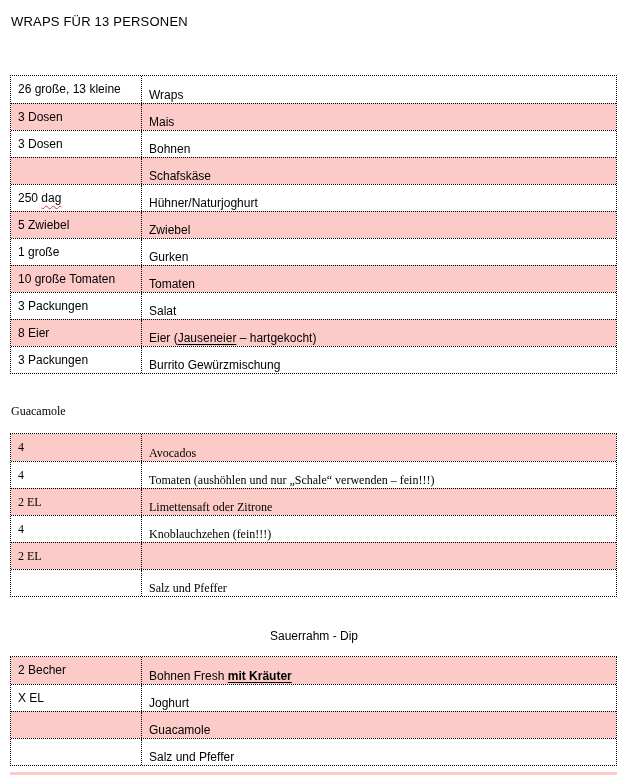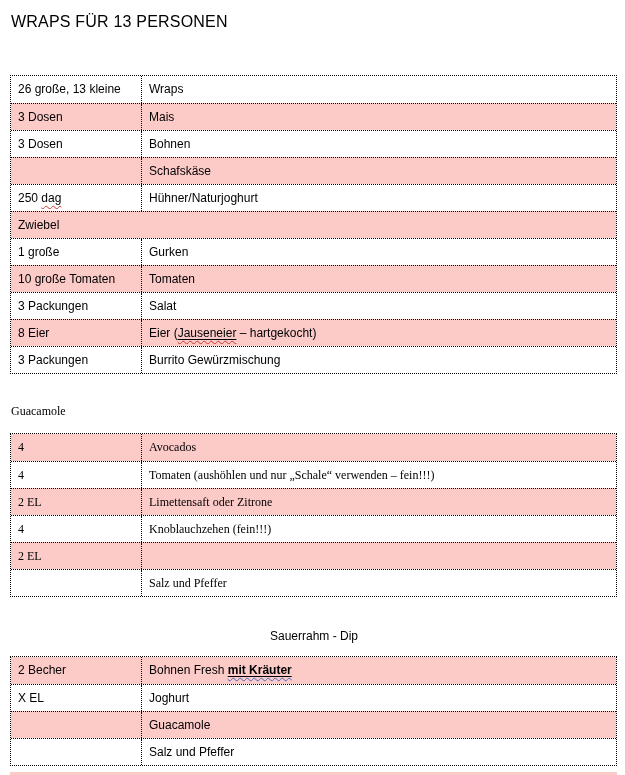--- a/index.html
+++ b/index.html
@@ -11,21 +11,21 @@
   html,body{background:#ffffff;}
   body{
     font-family:"Liberation Sans","DejaVu Sans",sans-serif;
     color:#000;
     width:625px;height:775px;
     position:relative;overflow:hidden;
   }
   .page{position:absolute;inset:0;background:#fff;}
   .doc-title{
     position:absolute;left:11px;top:14px;
-    font-size:16px;line-height:15px;letter-spacing:.2px;
+    font-size:13px;line-height:15px;letter-spacing:.2px;
     white-space:pre;
   }
   .section{position:absolute;left:10px;width:607px;}
   .section-0{top:75px;}
   .section-1{top:404px;font-family:Liberation Serif, serif;}
   .section-2{top:629px;}
   .section-heading{
     font-size:12px;line-height:14px;
     padding-left:1px;margin-bottom:15px;white-space:pre;
   }
@@ -38,21 +38,21 @@
   .row{display:flex;height:27px;}
   .row + .row{border-top:1px dotted #000;}
   .row.shaded{background:var(--pink);}
   .cell{
     display:flex;align-items:center;
     font-size:12px;line-height:15px;
     padding-left:7px;padding-right:4px;
     overflow:hidden;white-space:pre;
   }
   .cell-qty{width:131px;border-right:1px dotted #000;flex:none;}
-  .cell-item{flex:1;}
+  .cell-item{flex:1;align-items:flex-end;}
   .u-straight{
     text-decoration:underline;
     text-decoration-thickness:1px;
     text-underline-offset:2px;
   }
   .mark-spell{
     text-decoration-line:underline;
     text-decoration-style:wavy;
     text-decoration-color:var(--spell);
     text-decoration-thickness:1px;
@@ -95,20 +95,21 @@
         </div>
         <div class="row shaded">
           <div class="cell cell-qty"></div>
           <div class="cell cell-item"><span>Schafskäse</span></div>
         </div>
         <div class="row">
           <div class="cell cell-qty"><span>250 </span><span class="mark-spell">dag</span></div>
           <div class="cell cell-item"><span>Hühner/Naturjoghurt</span></div>
         </div>
         <div class="row shaded">
+          <div class="cell cell-qty"><span>5 Zwiebel</span></div>
           <div class="cell cell-item"><span>Zwiebel</span></div>
         </div>
         <div class="row">
           <div class="cell cell-qty"><span>1 große</span></div>
           <div class="cell cell-item"><span>Gurken</span></div>
         </div>
         <div class="row shaded">
           <div class="cell cell-qty"><span>10 große Tomaten</span></div>
           <div class="cell cell-item"><span>Tomaten</span></div>
         </div>

